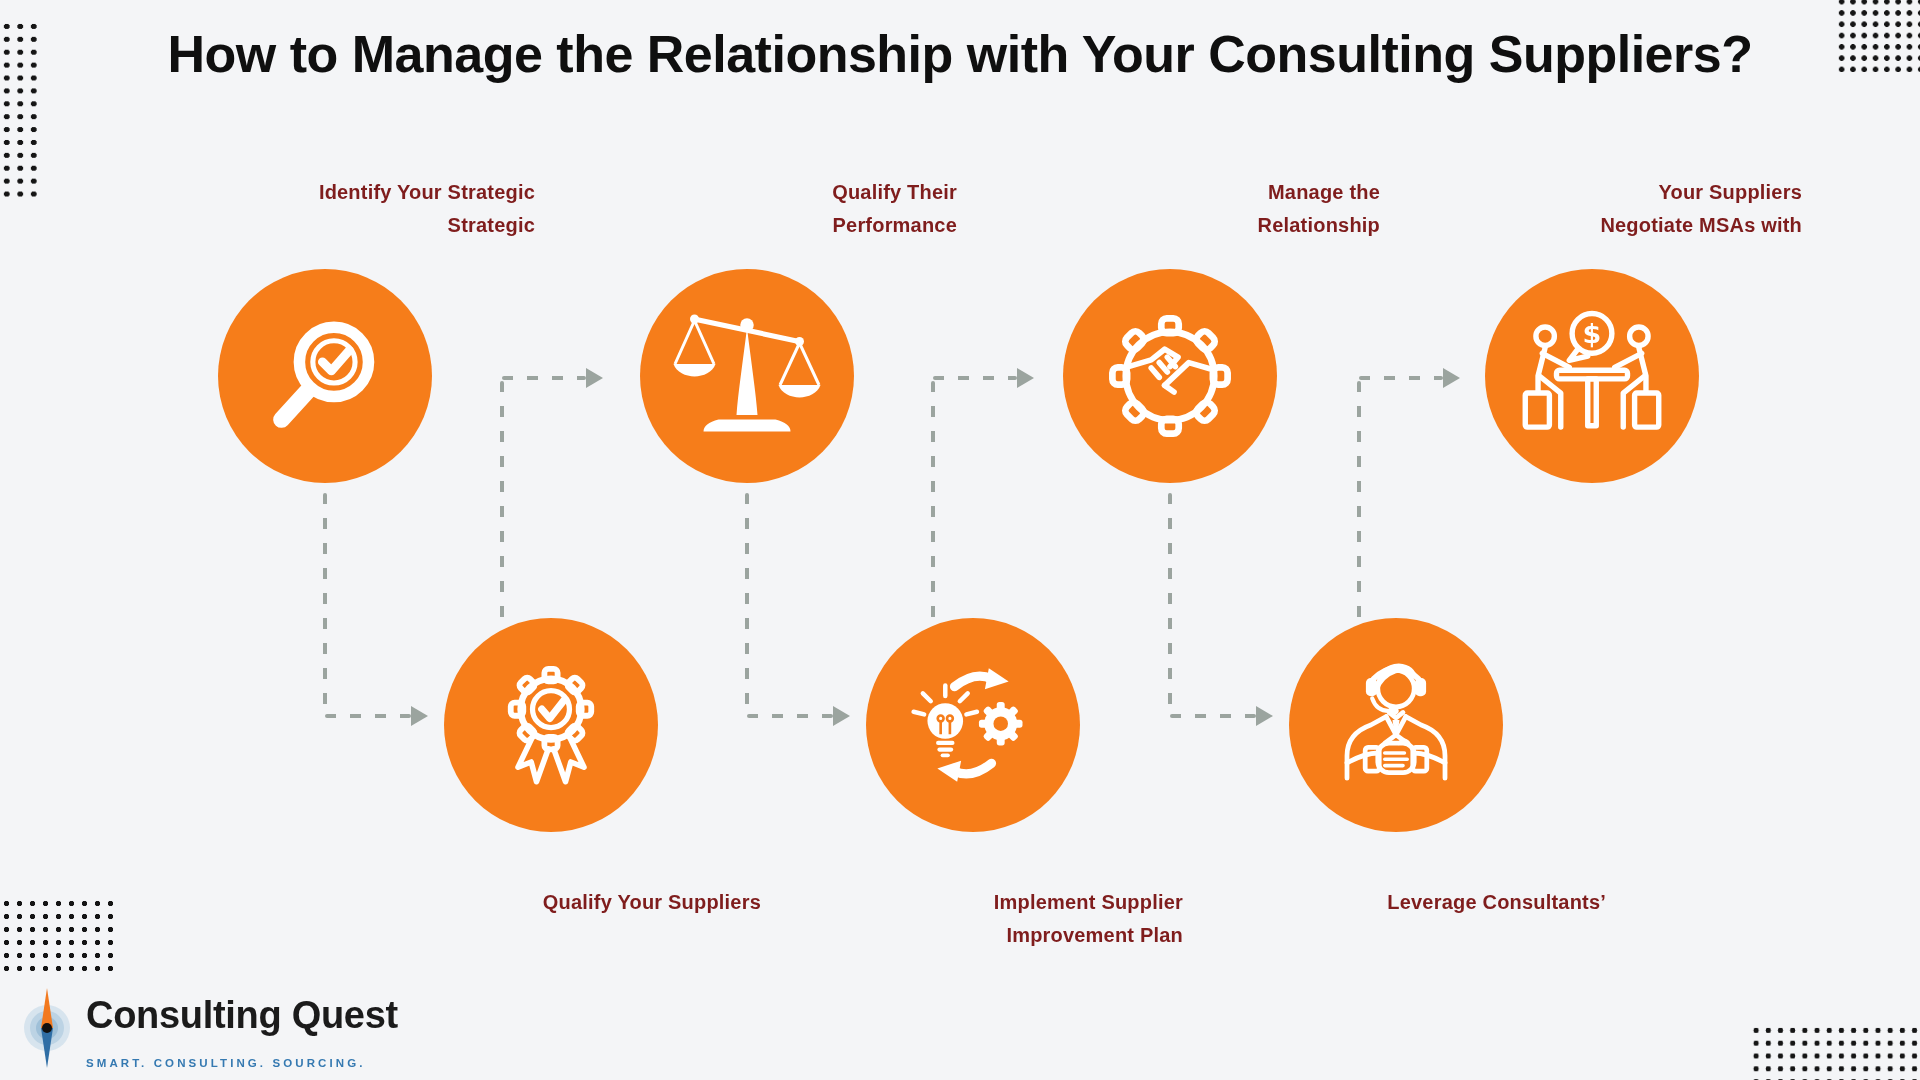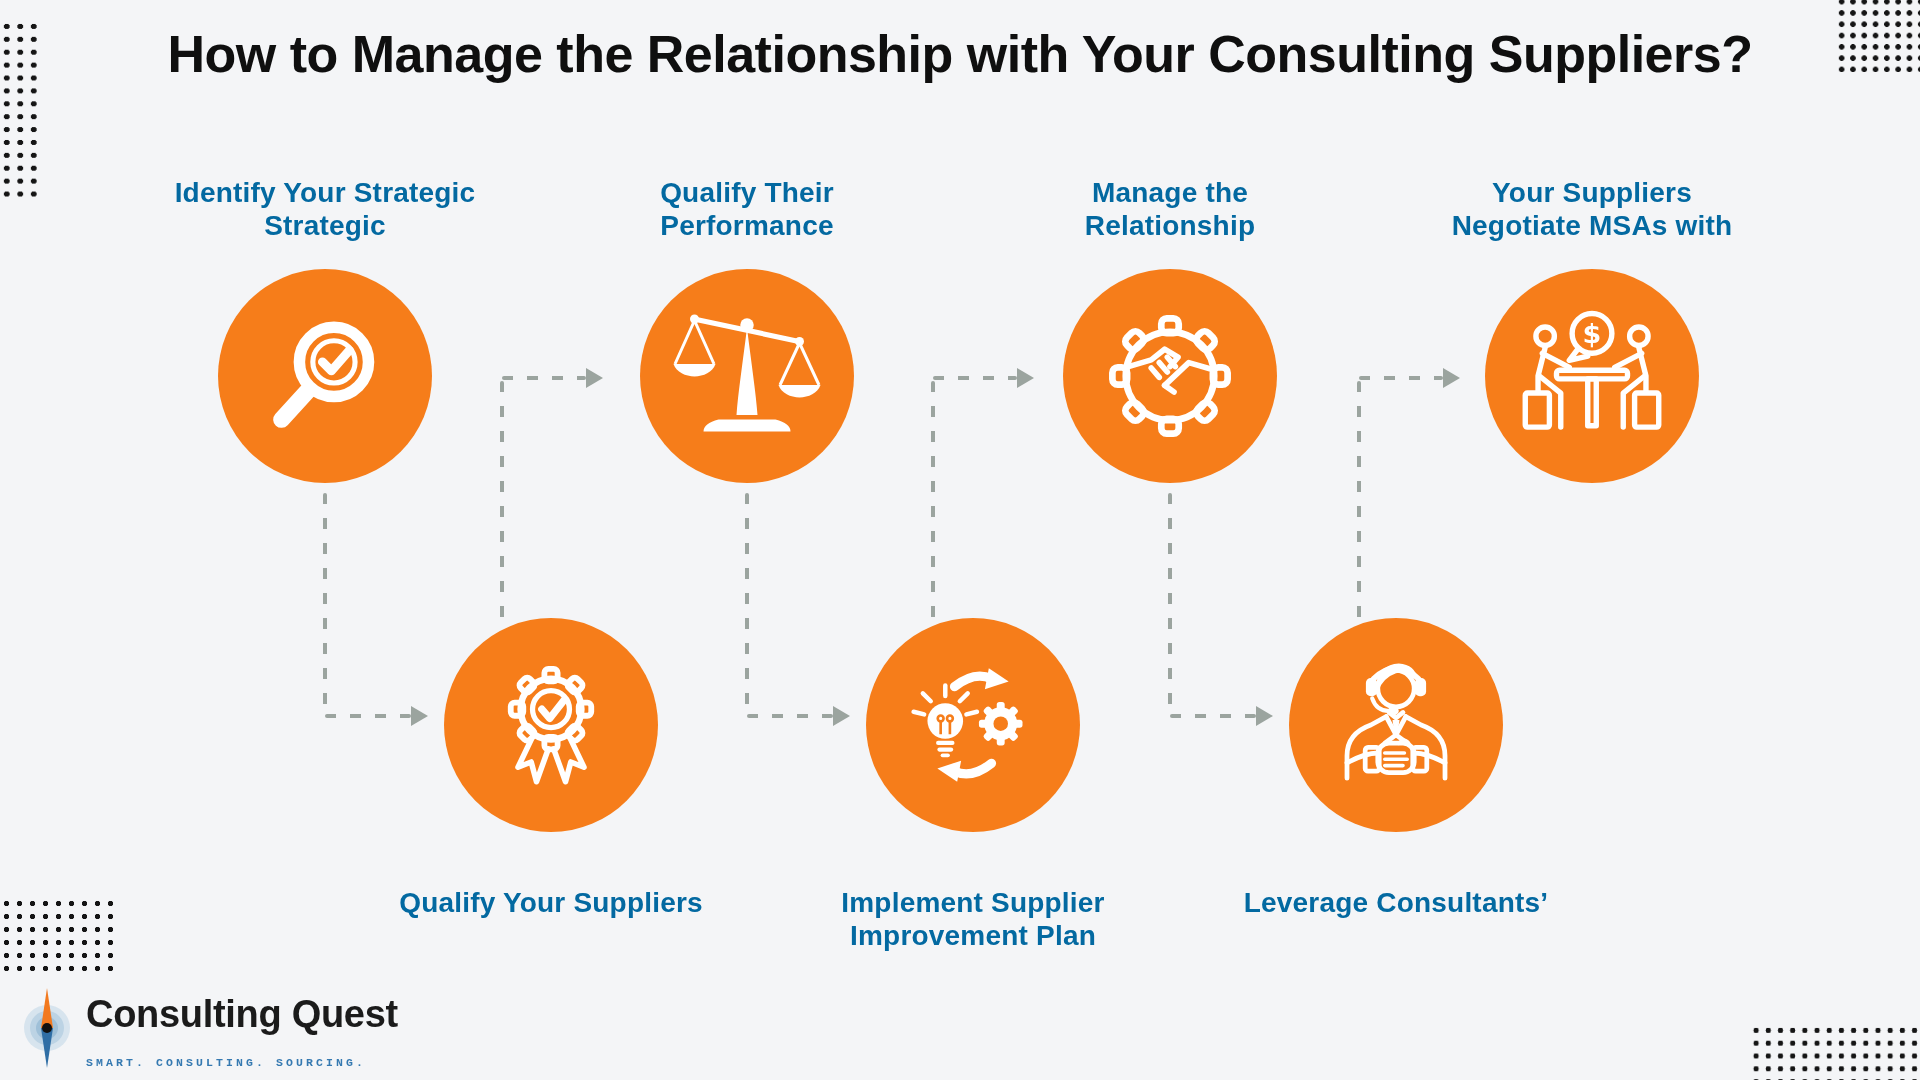--- a/index.html
+++ b/index.html
@@ -26,37 +26,37 @@
   .dots.bl{left:0;top:897px;width:118px;height:80px;background-size:13px 13px;}
   .dots.br{left:1750px;top:1024px;width:170px;height:56px;background-size:12.2px 12.8px;}
 
   .circle{
     position:absolute;width:214px;height:214px;border-radius:50%;
     background:var(--orange);display:flex;align-items:center;justify-content:center;
   }
   .circle svg{display:block;}
 
   .step-label{
-    position:absolute;width:420px;text-align:center;
-    font-size:28px;font-weight:600;color:#0369a1;line-height:33px;
+    position:absolute;width:420px;text-align:right;
+    font-size:20px;font-weight:600;color:#7f1d1d;line-height:33px;
     letter-spacing:0.2px;
   }
 
   .dash-v{position:absolute;width:4px;border-radius:2px;
     background:repeating-linear-gradient(180deg,var(--arrow) 0 11px,rgba(0,0,0,0) 11px 25px);}
   .dash-h{position:absolute;height:4px;border-radius:2px;
     background:repeating-linear-gradient(90deg,var(--arrow) 0 11px,rgba(0,0,0,0) 11px 25px);}
   .arrowhead{position:absolute;width:0;height:0;
     border-top:10px solid rgba(0,0,0,0);border-bottom:10px solid rgba(0,0,0,0);
     border-left:17px solid var(--arrow);}
 
   .logo{position:absolute;left:22px;top:986px;display:flex;align-items:center;}
   .logo-text{margin-left:12px;padding-top:6px;}
   .logo-name{font-size:38px;font-weight:700;color:#1b1b1b;letter-spacing:-0.3px;}
-  .logo-tagline{margin-top:20px;font-size:11.5px;font-weight:700;color:var(--blue);letter-spacing:3.1px;font-family:Liberation Mono, monospace;}
+  .logo-tagline{margin-top:20px;font-size:11.5px;font-weight:700;color:var(--blue);letter-spacing:3.1px;}
 </style>
 </head>
 <body>
 
 <div class="canvas">
 
   <div class="dots tl"></div>
   <div class="dots tr"></div>
   <div class="dots bl"></div>
   <div class="dots br"></div>

